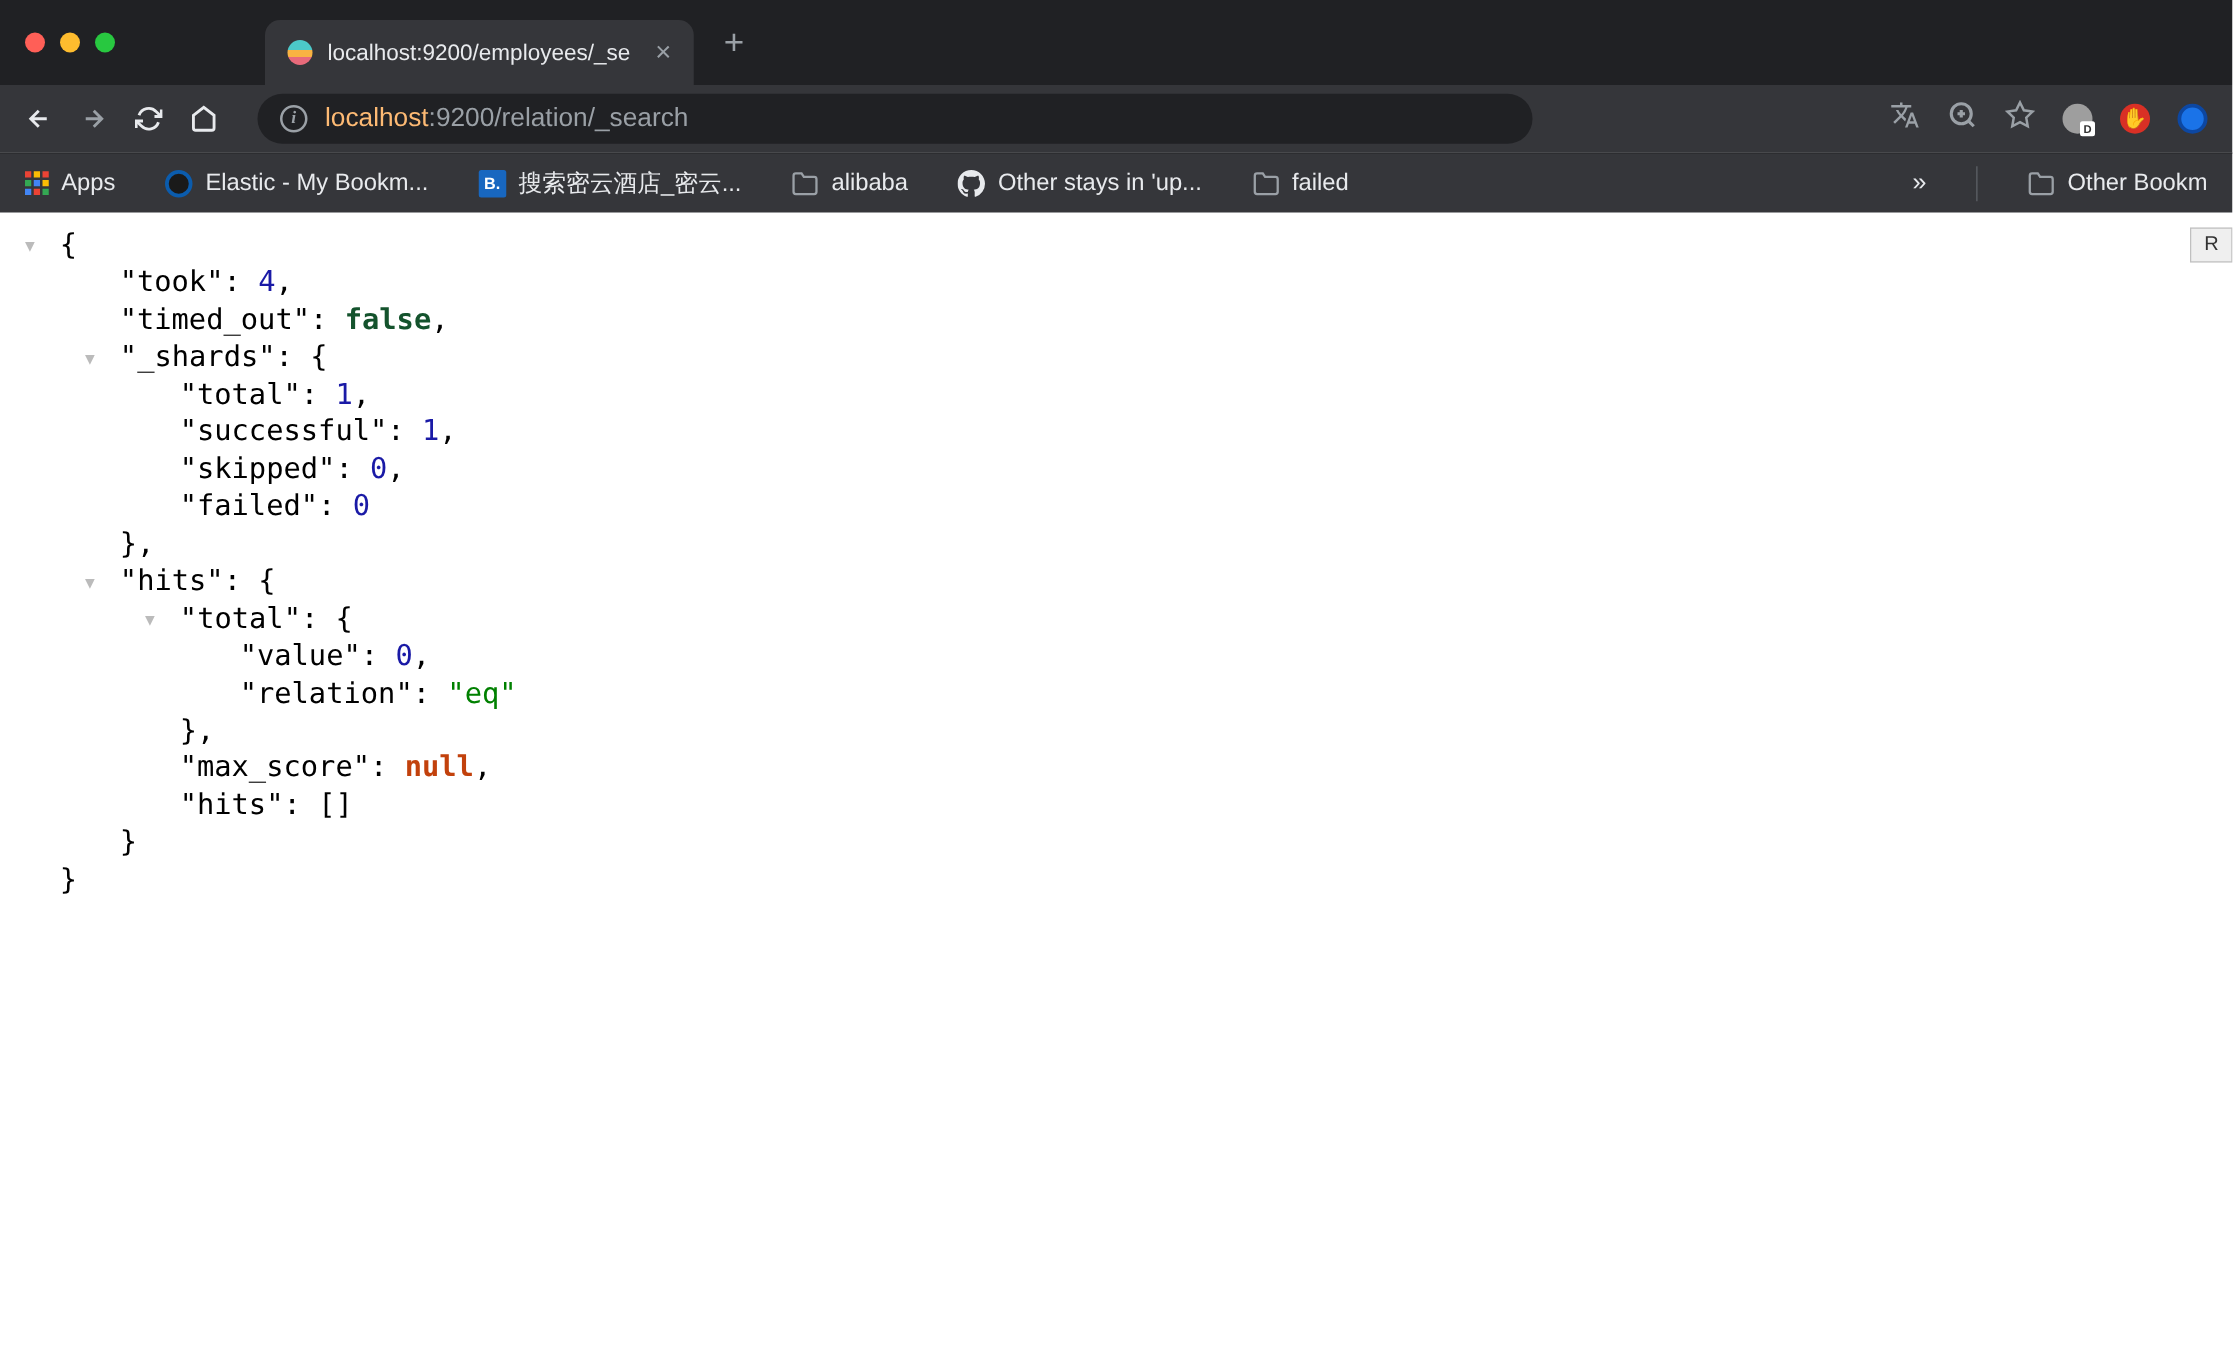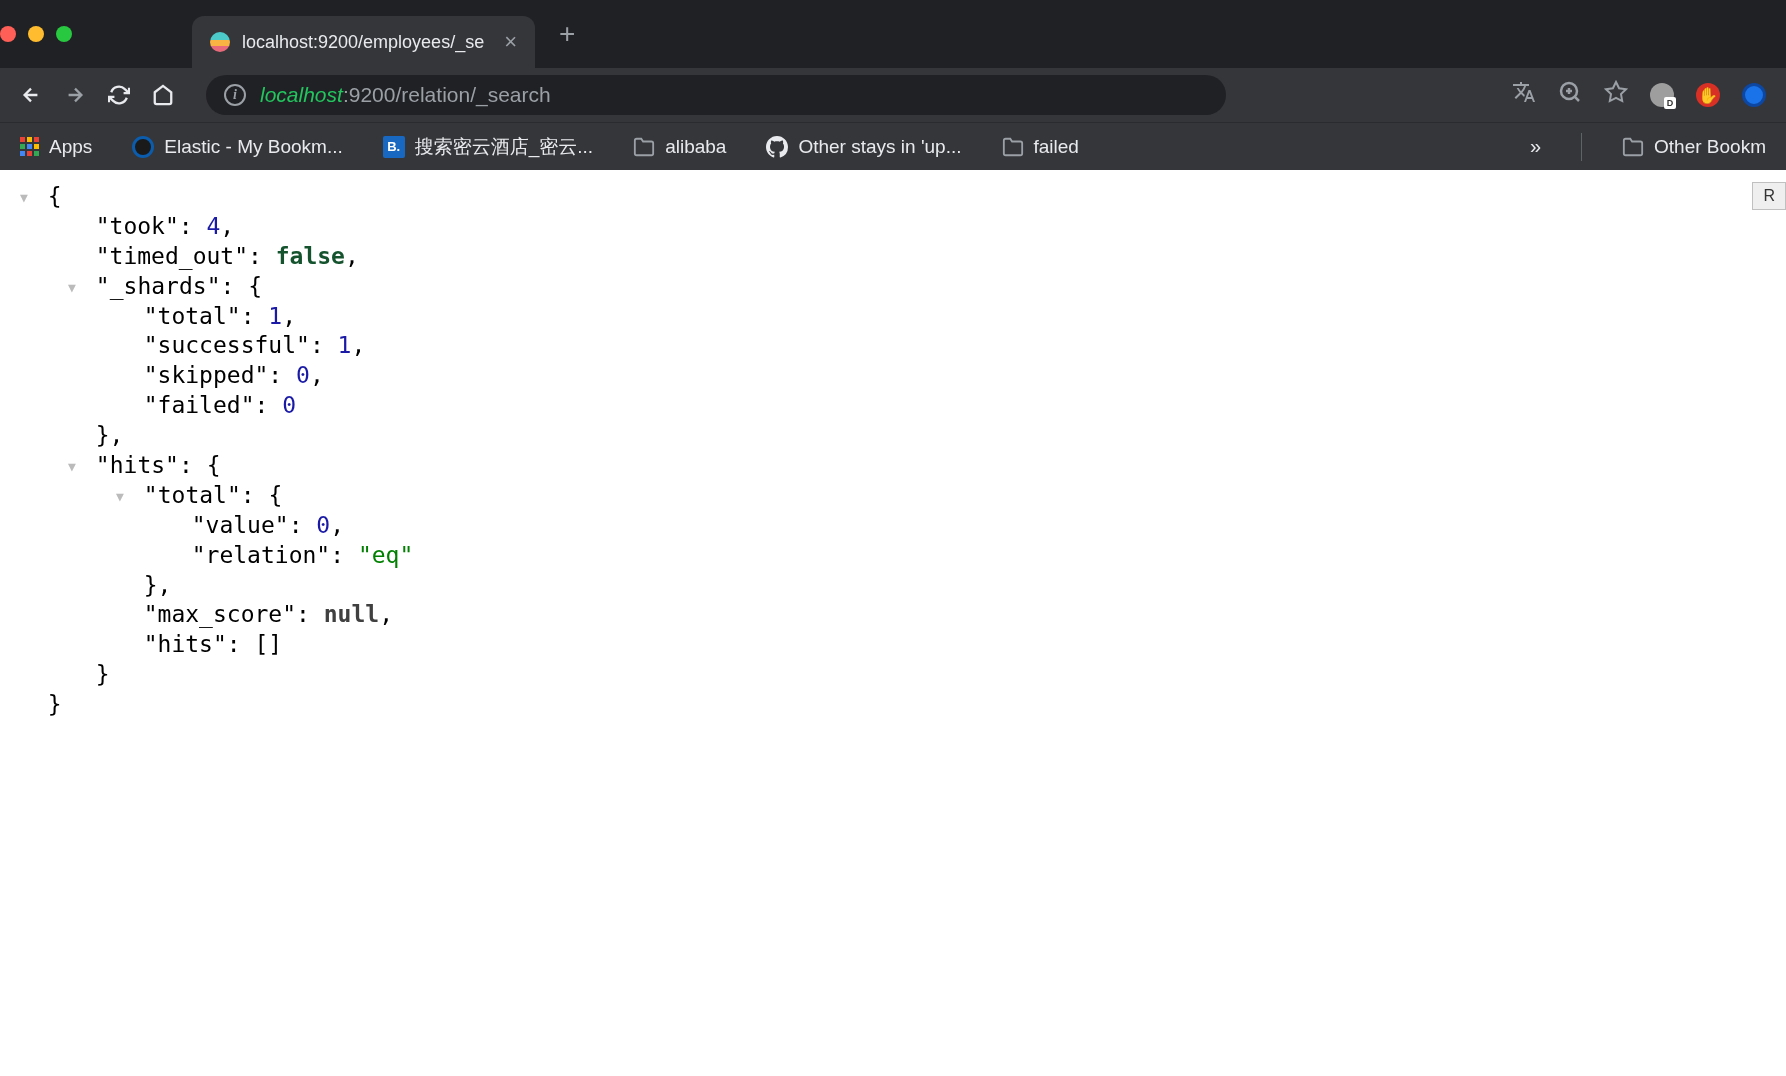--- a/index.html
+++ b/index.html
@@ -1,38 +1,38 @@
 <!DOCTYPE html>
 <html><head>
   <meta charset="utf-8">
   <style>
     * { margin: 0; padding: 0; box-sizing: border-box; }
     body { font-family: -apple-system, BlinkMacSystemFont, "Segoe UI", sans-serif; background: #fff; width: 1786px; height: 1076px; overflow: hidden; }
     
     
-    .titlebar { background: #202124; height: 68px; display: flex; align-items: center; }
+    .titlebar { background: #202124; height: 68px; display: flex; align-items: center; padding-left: 20px; }
     .traffic-lights { display: flex; gap: 12px; margin-right: 120px; }
     .traffic-light { width: 16px; height: 16px; border-radius: 50%; }
     .tl-red { background: #ff5f57; }
     .tl-yellow { background: #febc2e; }
     .tl-green { background: #28c840; }
     .tab { background: #35363a; height: 52px; display: flex; align-items: center; padding: 0 18px; border-radius: 12px 12px 0 0; gap: 12px; margin-top: 16px; }
     .tab-favicon { width: 20px; height: 20px; border-radius: 50%; background: linear-gradient(180deg, #4cc9c9 40%, #f9b342 40%, #f9b342 70%, #e86a7a 70%); }
     .tab-title { color: #e8eaed; font-size: 18px; }
     .tab-close { color: #9aa0a6; font-size: 22px; margin-left: 8px; cursor: pointer; }
     .new-tab { color: #9aa0a6; font-size: 28px; margin-left: 24px; cursor: pointer; }
     
     
     .toolbar { background: #35363a; height: 54px; display: flex; align-items: center; padding: 0 20px; gap: 22px; }
     .nav-btn { color: #9aa0a6; font-size: 22px; cursor: pointer; display: flex; align-items: center; }
     .nav-btn.active { color: #e8eaed; }
     .addressbar { flex: 1; background: #202124; height: 40px; border-radius: 20px; display: flex; align-items: center; padding: 0 18px; gap: 14px; margin: 0 10px; max-width: 1020px; }
     .info-icon { width: 22px; height: 22px; border: 2px solid #9aa0a6; border-radius: 50%; display: flex; align-items: center; justify-content: center; color: #9aa0a6; font-size: 14px; font-weight: bold; font-family: Georgia, serif; font-style: italic; flex-shrink: 0; }
     .url { color: #9aa0a6; font-size: 21px; }
-    .url .host { color: #22c55e; font-style: italic; }
+    .url .host { color: #fdba74; }
     .toolbar-right { display: flex; align-items: center; gap: 22px; margin-left: auto; }
     .toolbar-icon { color: #9aa0a6; font-size: 22px; cursor: pointer; }
     .ext-icon { width: 24px; height: 24px; border-radius: 50%; cursor: pointer; }
     .ext-grey { background: #9e9e9e; position: relative; }
     .ext-grey::after { content: 'D'; position: absolute; bottom: -2px; right: -2px; background: #fff; color: #333; font-size: 9px; width: 12px; height: 12px; border-radius: 2px; display: flex; align-items: center; justify-content: center; font-weight: bold; }
     .ext-red { background: #d93025; display: flex; align-items: center; justify-content: center; color: #fff; font-size: 16px; }
     .ext-blue { background: #1a73e8; border: 3px solid #0d47a1; }
     
     
     .bookmarks { background: #35363a; height: 48px; display: flex; align-items: center; padding: 0 20px; gap: 40px; border-top: 1px solid #2a2b2e; }
@@ -50,21 +50,21 @@
     .bm-sep { width: 1px; height: 28px; background: #5f6368; }
     
     
     .content { padding: 12px 20px; font-family: "Menlo", "Consolas", monospace; font-size: 23px; line-height: 1.3; position: relative; }
     .json-line { white-space: pre; }
     .toggle { color: #bbb; font-size: 13px; display: inline-block; width: 14px; user-select: none; cursor: pointer; vertical-align: 2px; }
     .key { color: #000; }
     .punc { color: #000; }
     .num { color: #1a1aa6; }
     .bool { color: #14532d; font-weight: bold; }
-    .null { color: #404040; font-weight: bold; }
+    .null { color: #c2410c; font-weight: bold; }
     .str { color: #008000; }
     .side-btn { position: absolute; right: 0; top: 12px; background: #efefef; border: 1px solid #c0c0c0; padding: 4px 10px; font-size: 16px; color: #333; cursor: pointer; }
     .il { display: inline-block; width: 48px; }
   </style>
 </head>
 <body>
 
 <div class="titlebar">
   <div class="traffic-lights">
     <div class="traffic-light tl-red"></div>

